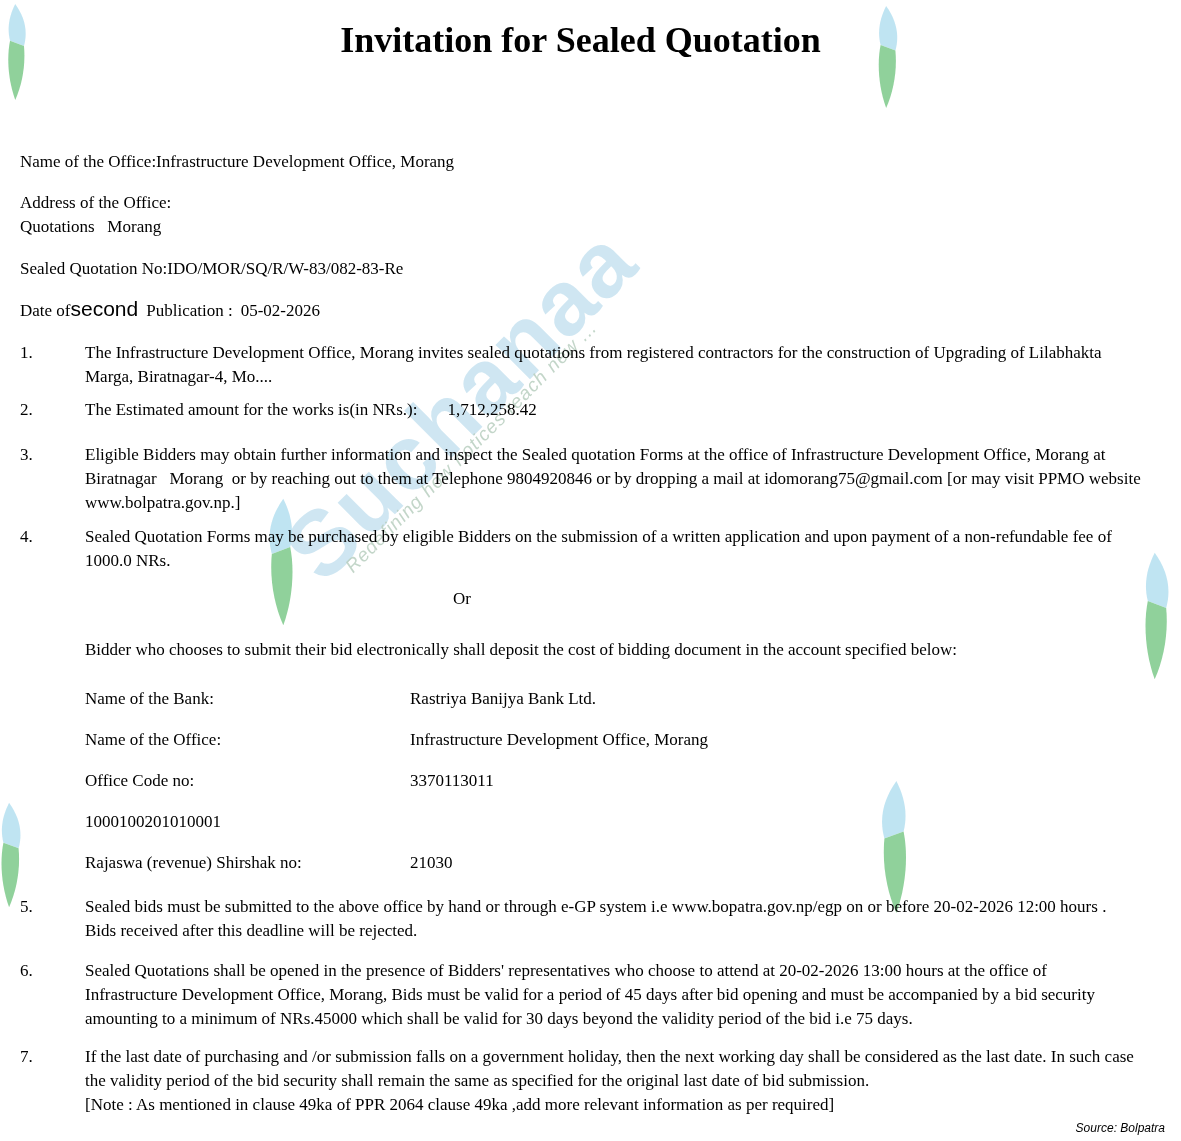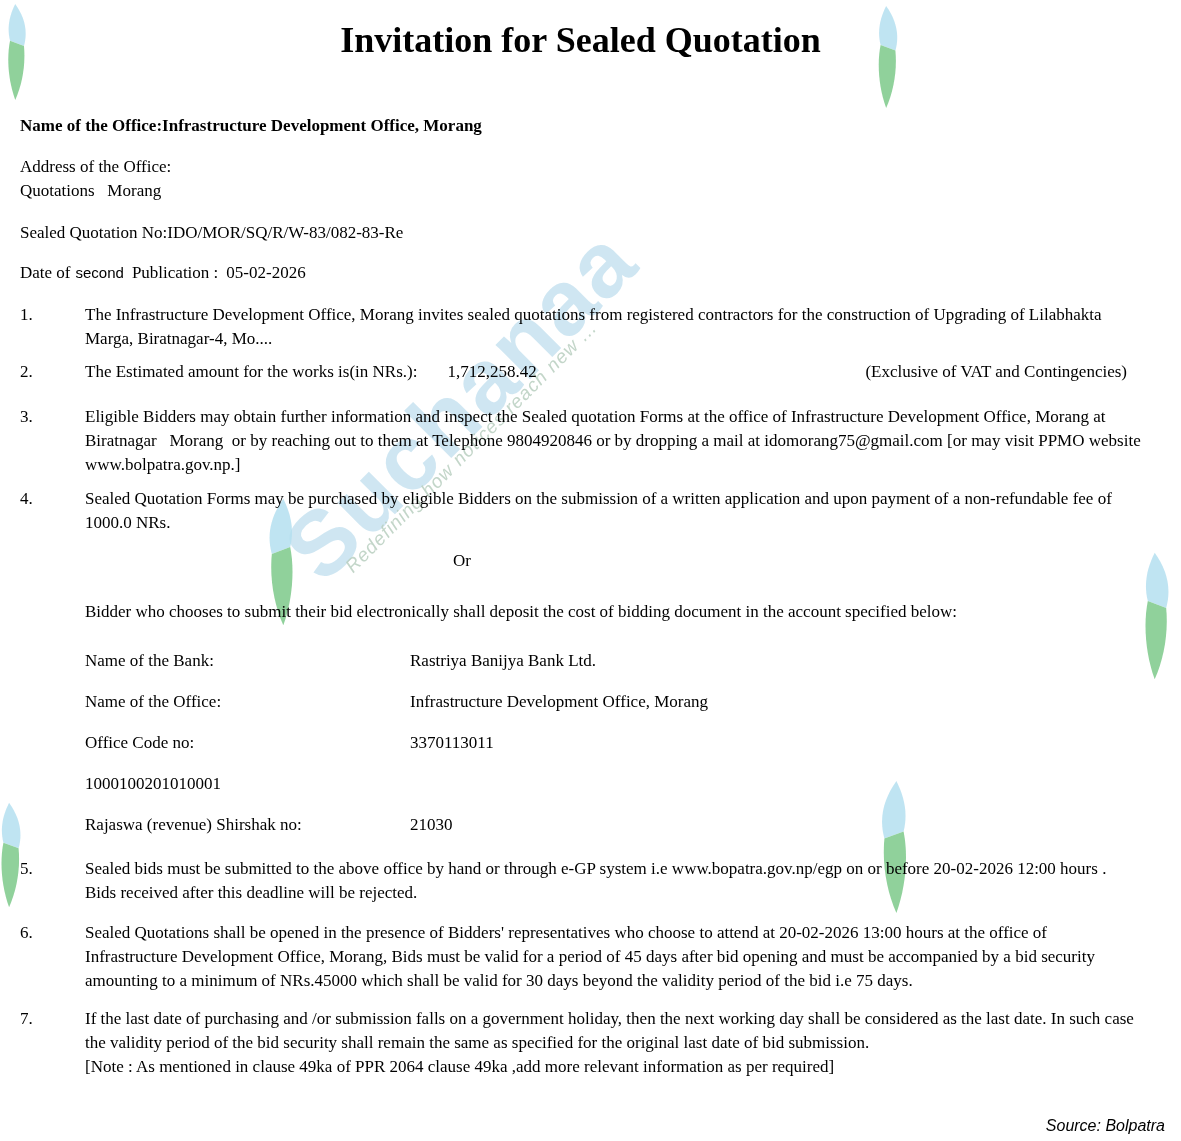--- a/index.html
+++ b/index.html
@@ -46,28 +46,28 @@
     position:relative; z-index:1;
     padding:16px 40px 10px 20px;
     font-size:17px; line-height:24px;
   }
   .content [data-bind] { white-space:pre-wrap; }
 
   .title {
     font-size:36px; font-weight:bold; text-align:center;
     line-height:44px; padding-top:2px; white-space:nowrap;
   }
-  .office-line { margin-top:52px;font-weight:bold; }
+  .office-line { margin-top:88px; }
   .addr-label  { margin-top:17px; }
   .addr-value  { margin-top:0; }
   .quot-no     { margin-top:18px; }
   .pub-line    { margin-top:16px; }
   .pub-line .ordinal {
     font-family:"Liberation Sans", sans-serif;
-    font-size:15px; margin-left:5px;
+    font-size:21px; 
   }
   .pub-line .pub-label { margin-left:8px; }
   .pub-line .pub-date  { margin-left:8px; }
 
   .item { display:grid; grid-template-columns:65px 1fr; }
   .i1 { margin-top:18px; }
   .i2 { margin-top:9px; }
   .i3 { margin-top:21px; }
   .i4 { margin-top:10px; }
   .i5 { margin-top:20px; }
@@ -81,21 +81,21 @@
   .or-sep     { margin-top:14px; margin-left:433px; }
   .electronic { margin-top:27px; margin-left:65px; }
 
   .bank-table { margin-top:25px; margin-left:65px; }
   .bank-row   { margin-bottom:17px; display:flex;align-items:center; }
   .bank-label { width:325px; flex:0 0 325px; }
 
   .source-note {
     position:absolute; z-index:1; right:16px; bottom:6px;
     font-family:"Liberation Sans", sans-serif;
-    font-style:italic; font-size:16px;
+    font-style:italic; font-size:12px;
   }
 </style>
 </head>
 <body>
 
 <div class="page">
 
   <div class="watermark-layer">
     <div class="wm-text" data-bind="watermark.text">Suchanaa</div>
     <div class="wm-tagline" data-bind="watermark.tagline">Redefining how notices reach new ...</div>
@@ -156,21 +156,20 @@
     <div class="item i1">
       <span class="num" data-bind="items.item1.number">1.</span>
       <div class="txt" data-bind="items.item1.text">The Infrastructure Development Office, Morang invites sealed quotations from registered contractors for the construction of Upgrading of Lilabhakta Marga, Biratnagar-4, Mo....</div>
     </div>
 
     <div class="item i2">
       <span class="num" data-bind="items.item2.number">2.</span>
       <div class="txt flexline">
         <span data-bind="items.item2.label">The Estimated amount for the works is(in NRs.):</span>
         <span class="amount" data-bind="items.item2.amount">1,712,258.42</span>
-        <span class="vat-note" data-bind="items.item2.note">(Exclusive of VAT and Contingencies)</span>
       </div>
     </div>
 
     <div class="item i3">
       <span class="num" data-bind="items.item3.number">3.</span>
       <div class="txt" data-bind="items.item3.text">Eligible Bidders may obtain further information and inspect the Sealed quotation Forms at the office of Infrastructure Development Office, Morang at Biratnagar   Morang  or by reaching out to them at Telephone 9804920846 or by dropping a mail at idomorang75@gmail.com [or may visit PPMO website www.bolpatra.gov.np.]</div>
     </div>
 
     <div class="item i4">
       <span class="num" data-bind="items.item4.number">4.</span>

